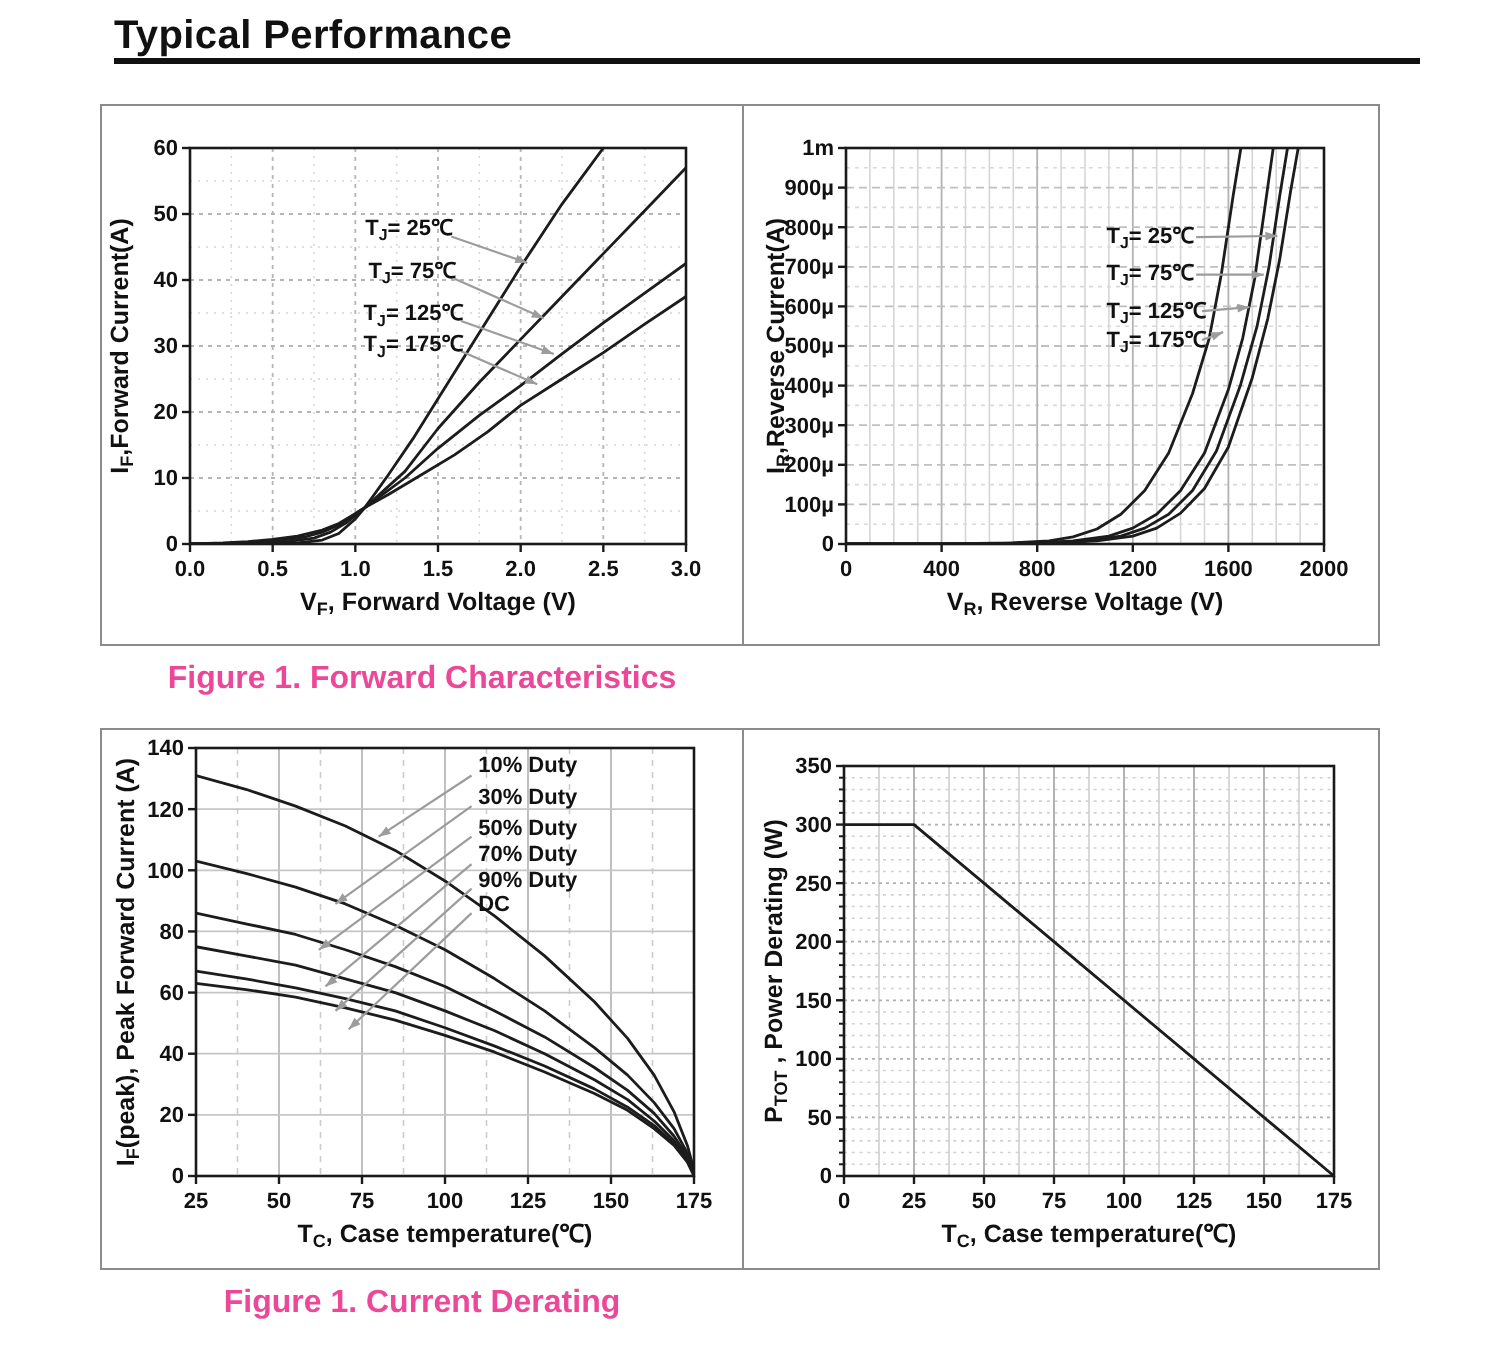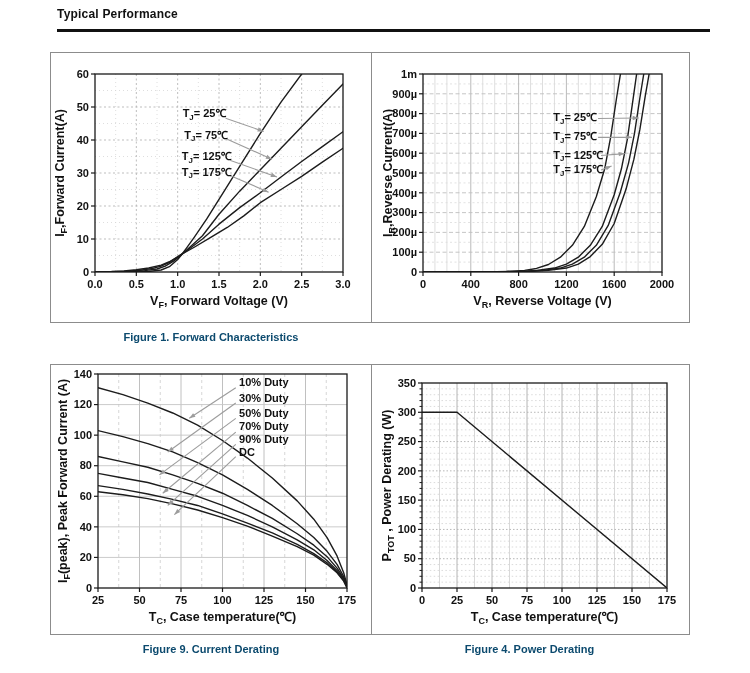--- a/index.html
+++ b/index.html
@@ -1,25 +1,25 @@
 <!DOCTYPE html>
 <html><head>
 <meta charset="utf-8">
 <style>
   html,body{margin:0;padding:0;background:#fff;}
   .page{position:relative;width:750px;height:673px;background:#fff;font-family:"Liberation Sans",sans-serif;overflow:hidden;}
-  .title{position:absolute;left:57px;top:7px;margin:0;font-size:12px;font-weight:bold;color:#111;letter-spacing:.2px;}
+  .title{position:absolute;left:57px;top:7px;margin:0;font-size:20px;font-weight:bold;color:#111;letter-spacing:.2px;}
   .title-rule{position:absolute;left:57px;top:29px;width:653px;height:3px;background:#111;}
   .panel{position:absolute;border:1px solid #8c8c8c;background:#fff;}
   #p1{left:50px;top:52px;width:322px;height:269px;}
   #p2{left:371px;top:52px;width:317px;height:269px;}
   #p3{left:50px;top:364px;width:322px;height:269px;}
   #p4{left:371px;top:364px;width:317px;height:269px;}
   .chart{position:absolute;left:0;top:0;width:100%;height:100%;display:block;}
-  .caption{position:absolute;font-size:11px;font-weight:bold;color:#0c4a6e;text-align:center;}
+  .caption{position:absolute;font-size:16px;font-weight:bold;color:#ec4899;text-align:center;}
   #c1{left:50px;top:331px;width:322px;}
   #c2{left:371px;top:331px;width:317px;}
   #c3{left:50px;top:643px;width:322px;}
   #c4{left:371px;top:643px;width:317px;}
 </style>
 </head>
 <body>
 
 <div class="page">
   <h1 class="title">Typical Performance</h1>
@@ -432,15 +432,14 @@
         <text x="44" y="138.84285714285716" fill="#111111" font-size="11" font-weight="bold" text-anchor="end" font-family="&quot;Liberation Sans&quot;, sans-serif"><tspan>150</tspan></text>
         <text x="44" y="109.55714285714286" fill="#111111" font-size="11" font-weight="bold" text-anchor="end" font-family="&quot;Liberation Sans&quot;, sans-serif"><tspan>200</tspan></text>
         <text x="44" y="80.27142857142856" fill="#111111" font-size="11" font-weight="bold" text-anchor="end" font-family="&quot;Liberation Sans&quot;, sans-serif"><tspan>250</tspan></text>
         <text x="44" y="50.98571428571431" fill="#111111" font-size="11" font-weight="bold" text-anchor="end" font-family="&quot;Liberation Sans&quot;, sans-serif"><tspan>300</tspan></text>
         <text x="44" y="21.7" fill="#111111" font-size="11" font-weight="bold" text-anchor="end" font-family="&quot;Liberation Sans&quot;, sans-serif"><tspan>350</tspan></text>
         <text x="172.5" y="256" fill="#111111" font-size="12.5" font-weight="bold" text-anchor="middle" font-family="&quot;Liberation Sans&quot;, sans-serif"><tspan>T</tspan><tspan font-size="9" dy="2.6">C</tspan><tspan dy="-2.6">, Case temperature(℃)</tspan></text>
         <text x="19" y="120.5" fill="#111111" font-size="12.5" font-weight="bold" text-anchor="middle" font-family="&quot;Liberation Sans&quot;, sans-serif" transform="rotate(-90 19 120.5)"><tspan>P</tspan><tspan font-size="9" dy="2.6">TOT</tspan><tspan dy="-2.6"> , Power Derating (W)</tspan></text>
         <g></g>
       </svg>
   </div>
-  <div class="caption" id="c3">Figure 9. Current Derating</div>
-  <div class="caption" id="c4">Figure 4. Power Derating</div>
+  <div class="caption" id="c3">Figure 1. Current Derating</div>
 </div>
 
 </body></html>

